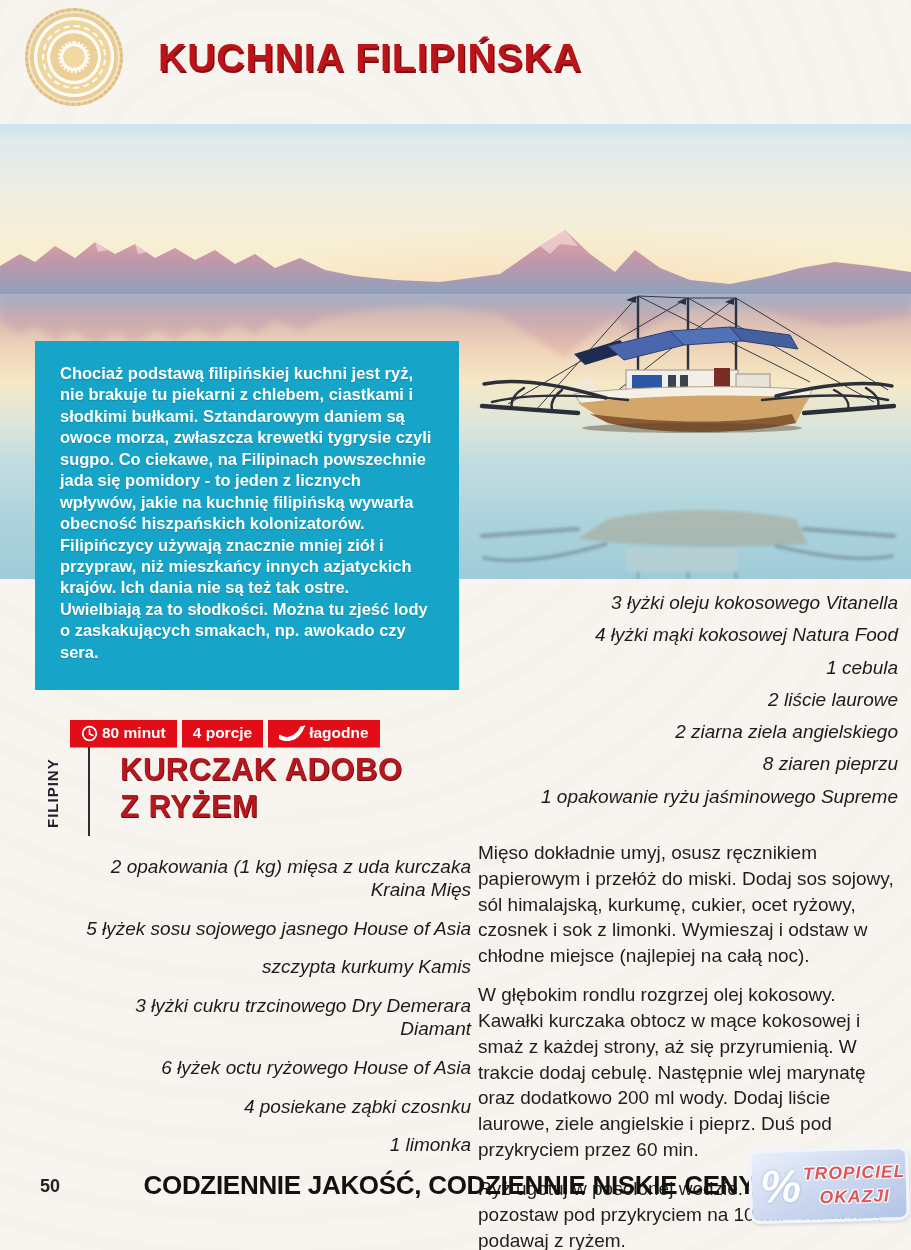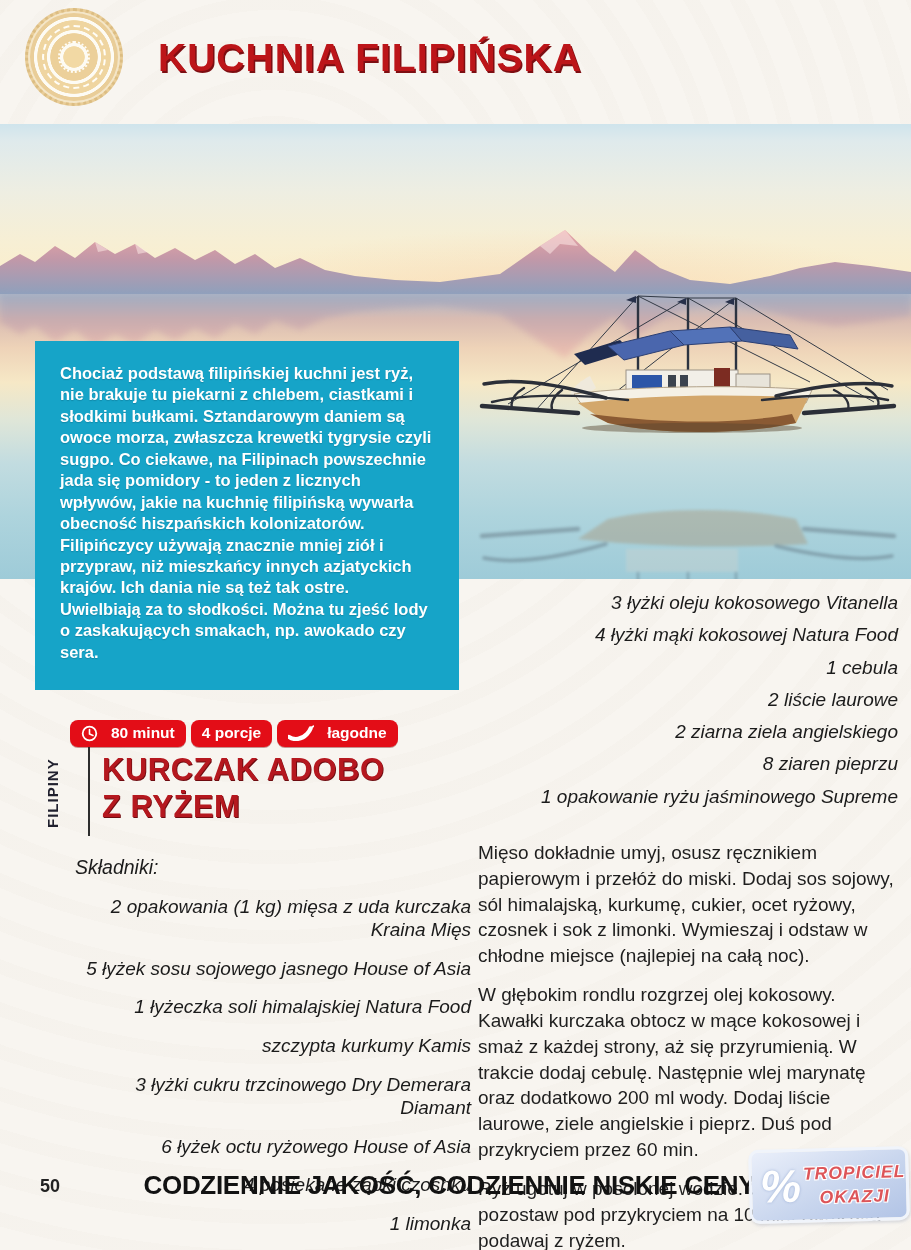--- a/index.html
+++ b/index.html
@@ -46,35 +46,34 @@
     position:absolute;left:35px;top:341px;width:424px;height:349px;box-sizing:border-box;
     background:#16a4c8;padding:22px 25px;
     color:#ffffff;font-weight:bold;font-size:16.5px;line-height:1.3;
     text-shadow:0 1px 1px rgba(0,60,80,.25);
   }
   .intro-box p{margin:0;}
   
   .badges{position:absolute;left:70px;top:720px;display:flex;gap:5px;}
   .badge{
     background:#e30d17;color:#fff;font-weight:bold;font-size:15.5px;
-    padding:4px 11px 5px 11px;display:flex;align-items:center;gap:13px;white-space:nowrap;
+    padding:4px 11px 5px 11px;display:flex;align-items:center;gap:4px;white-space:nowrap;
     box-shadow:0 1px 0 rgba(120,0,0,.4);
-    border-radius:8px;
   }
   .badge svg{display:block;}
   
   .country-vertical{
     position:absolute;left:42px;top:748px;height:90px;width:20px;
     writing-mode:vertical-rl;transform:rotate(180deg);
     font-size:15px;font-weight:bold;letter-spacing:1px;color:#20202e;
     display:flex;align-items:center;justify-content:center;
   }
   .title-rule{position:absolute;left:88px;top:747px;width:2px;height:89px;background:#2d2d2d;}
   .recipe-title{
-    position:absolute;left:102px;top:752px;
+    position:absolute;left:120px;top:752px;
     color:#b5181f;font-size:31px;font-weight:bold;line-height:1.18;letter-spacing:.5px;
     text-shadow:.8px .8px 0 #6e0b10;
   }
   
   .ingredients-left{position:absolute;left:75px;top:856px;width:396px;}
   .ingredients-heading{font-style:italic;font-size:19.5px;color:#1b1b1b;margin:0 0 17px 0;}
   .ing-item{font-style:italic;font-size:19px;line-height:1.2;color:#1b1b1b;margin:0 0 16px 0;text-align:right;}
   .ingredients-right{position:absolute;left:478px;top:592px;width:420px;}
   .ingredients-right .ing-item{margin:0 0 9.5px 0;}
   .steps{position:absolute;left:478px;top:820px;width:420px;margin-top:20px;}
@@ -223,25 +222,23 @@
   </div>
 
   <div class="country-vertical">FILIPINY</div>
   <div class="title-rule"></div>
   <div class="recipe-title">
     <div>KURCZAK ADOBO</div>
     <div>Z RYŻEM</div>
   </div>
 
   <div class="ingredients-left">
-    <p class="ingredients-heading">Składniki:</p>
     <div>
         <p class="ing-item">2 opakowania (1 kg) mięsa z uda kurczaka Kraina Mięs</p>
         <p class="ing-item">5 łyżek sosu sojowego jasnego House of Asia</p>
-        <p class="ing-item">1 łyżeczka soli himalajskiej Natura Food</p>
         <p class="ing-item">szczypta kurkumy Kamis</p>
         <p class="ing-item">3 łyżki cukru trzcinowego Dry Demerara Diamant</p>
         <p class="ing-item">6 łyżek octu ryżowego House of Asia</p>
         <p class="ing-item">4 posiekane ząbki czosnku</p>
         <p class="ing-item">1 limonka</p>
       </div>
   </div>
 
   <div class="ingredients-right">
       <p class="ing-item">3 łyżki oleju kokosowego Vitanella</p>

